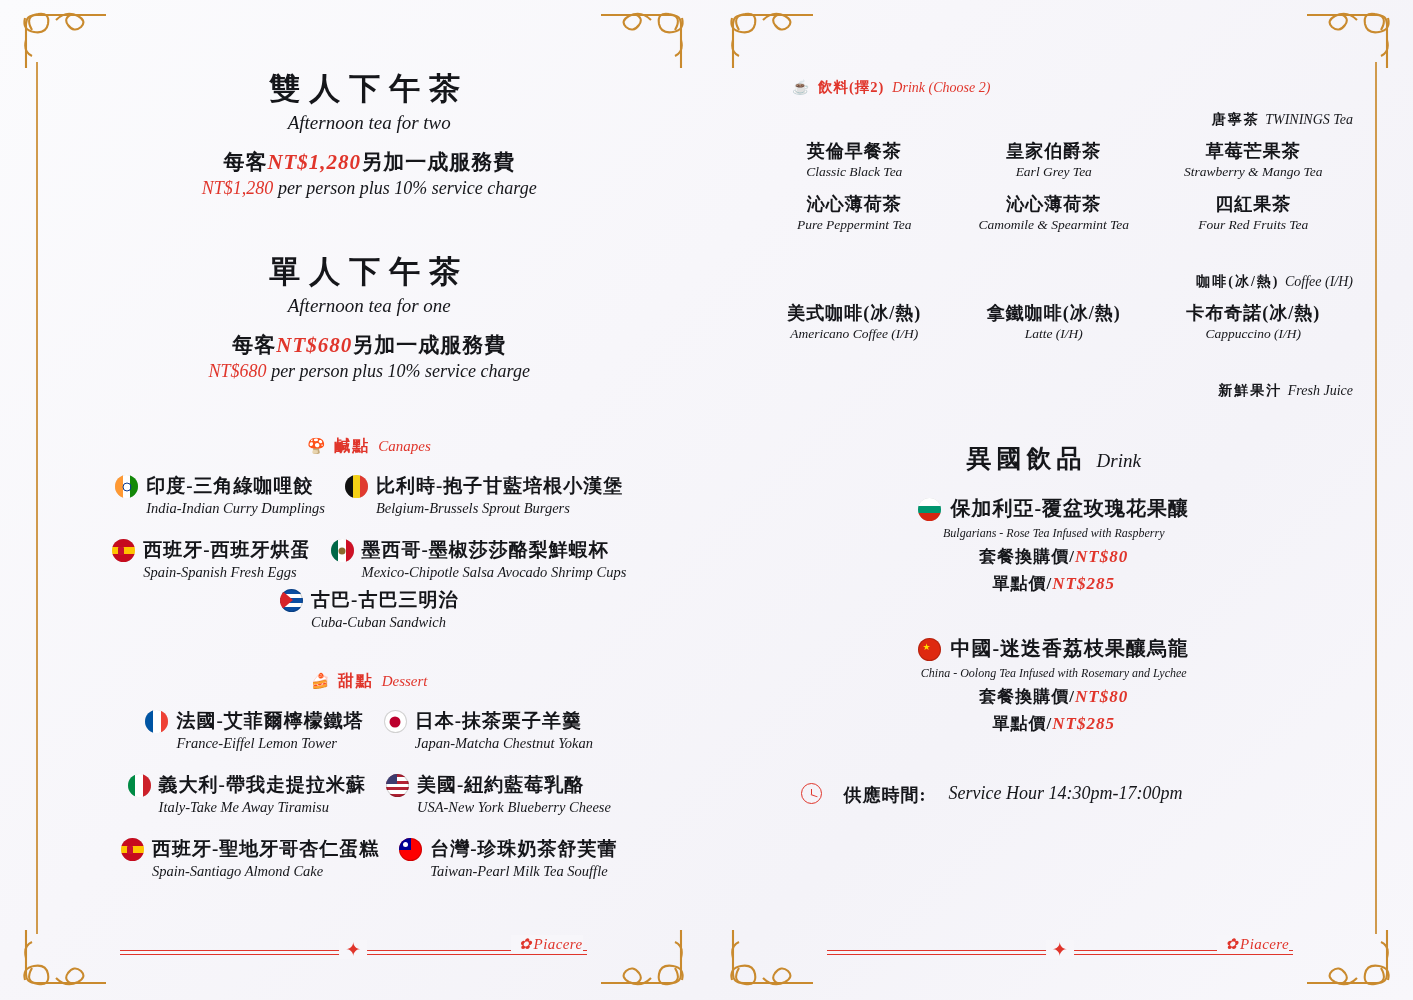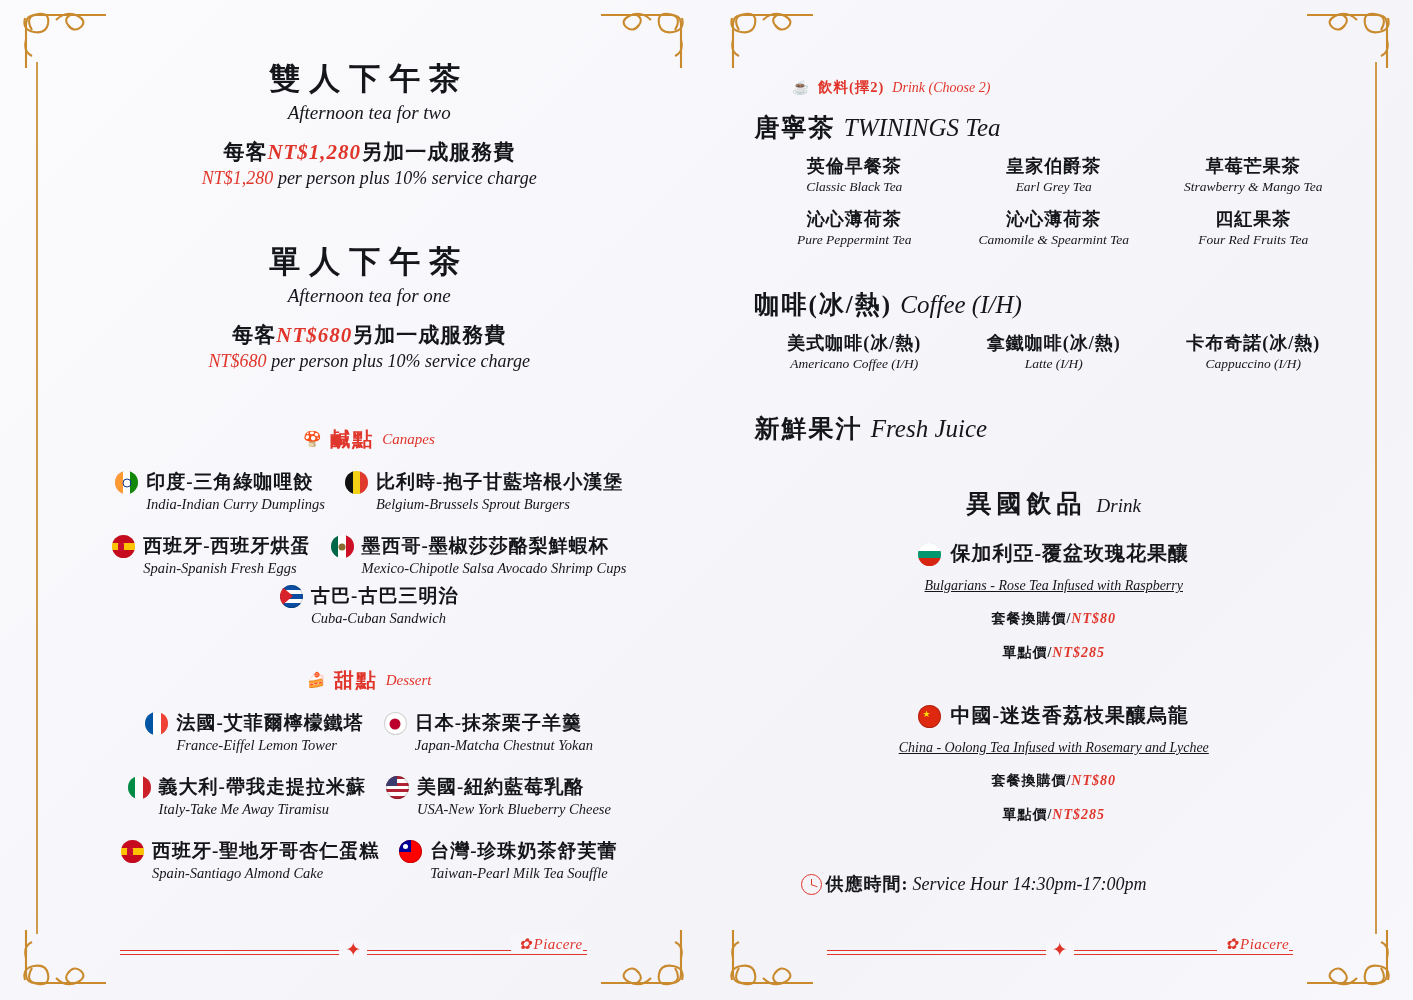--- a/index.html
+++ b/index.html
@@ -107,21 +107,21 @@
     font-family: "Liberation Serif", serif;
     font-style: italic;
   }
   .red { color: #e0352b; }
 
   
   .left-inner {
     position: absolute;
     left: 72px;
     right: 40px;
-    top: 58px;
+    top: 68px;
   }
   .tea-block { text-align: center; }
   .tea-title-zh {
     font-size: 31px;
     letter-spacing: 9px;
     margin-bottom: 2px;
   }
   .tea-title-en {
     font-size: 19px;
     margin-bottom: 14px;
@@ -140,21 +140,21 @@
     display: flex;
     align-items: center;
     justify-content: center;
     gap: 8px;
     margin-top: 54px;
     margin-bottom: 16px;
   }
   .section-head .ico { font-size: 15px; line-height: 1; color: #e0352b; }
   .section-head .s-zh {
     color: #e0352b;
-    font-size: 20px;
+    font-size: 16px;
     font-weight: 600;
     letter-spacing: 2px;
   }
   .section-head .s-en {
     color: #e0352b;
     font-size: 15px;
     font-style: italic;
   }
 
   .items {
@@ -221,22 +221,22 @@
     align-items: center;
     gap: 8px;
     margin-left: 38px;
     margin-bottom: 14px;
   }
   .r-head .ico { color: #e0352b; font-size: 14px; }
   .r-head .s-zh { color: #e0352b; font-size: 14.5px; font-weight: 600; letter-spacing: 1px; }
   .r-head .s-en { color: #e0352b; font-size: 14px; font-style: italic; }
 
   .grp-title {
-    text-align: left;
-    font-size: 25px;
+    text-align: right;
+    font-size: 14px;
     letter-spacing: 2px;
     margin-bottom: 10px;
   }
   .grp-title .en { font-style: italic; letter-spacing: 0; }
 
   .drink-grid {
     display: grid;
     grid-template-columns: repeat(3, 1fr);
     row-gap: 12px;
     text-align: center;
@@ -259,27 +259,27 @@
   .exotic-title .t-en { font-size: 19px; font-style: italic; }
 
   .exotic-item { text-align: center; margin-bottom: 30px; }
   .exotic-item .row1 {
     display: flex;
     align-items: center;
     justify-content: center;
     gap: 9px;
   }
   .exotic-item .e-zh { font-size: 20px; letter-spacing: 1px; }
-  .exotic-item .e-en { font-size: 14px; font-style: italic; margin-top: 11px; text-decoration: underline; }
-  .exotic-item .e-price { font-size: 14px; margin-top: 16px; letter-spacing: 1px; }
+  .exotic-item .e-en { font-size: 12px; font-style: italic; margin-top: 4px; }
+  .exotic-item .e-price { font-size: 17px; margin-top: 4px; letter-spacing: 1px; }
 
   .service-hour {
     display: flex;
-    align-items: center;
-    gap: 4px;
+    align-items: flex-start;
+    gap: 22px;
     margin-top: 48px;
     margin-left: 46px;
   }
   .service-hour .clock {
     width: 19px; height: 19px;
     border: 1.5px solid #e0352b;
     border-radius: 50%;
     position: relative;
     flex: 0 0 auto;
   }

